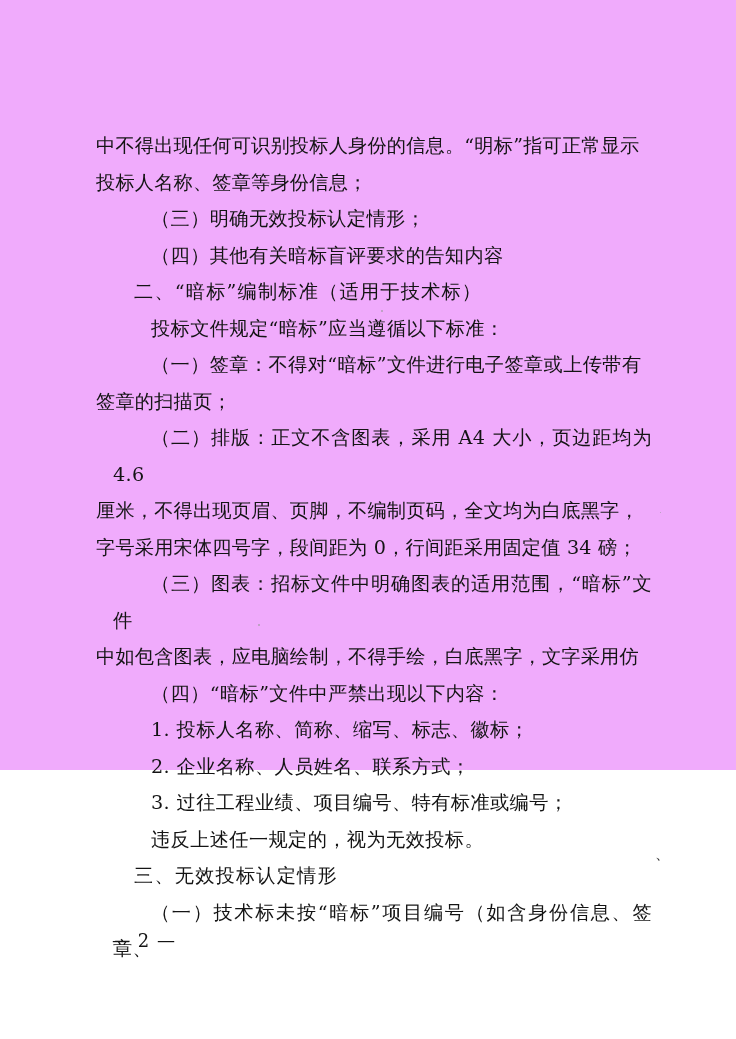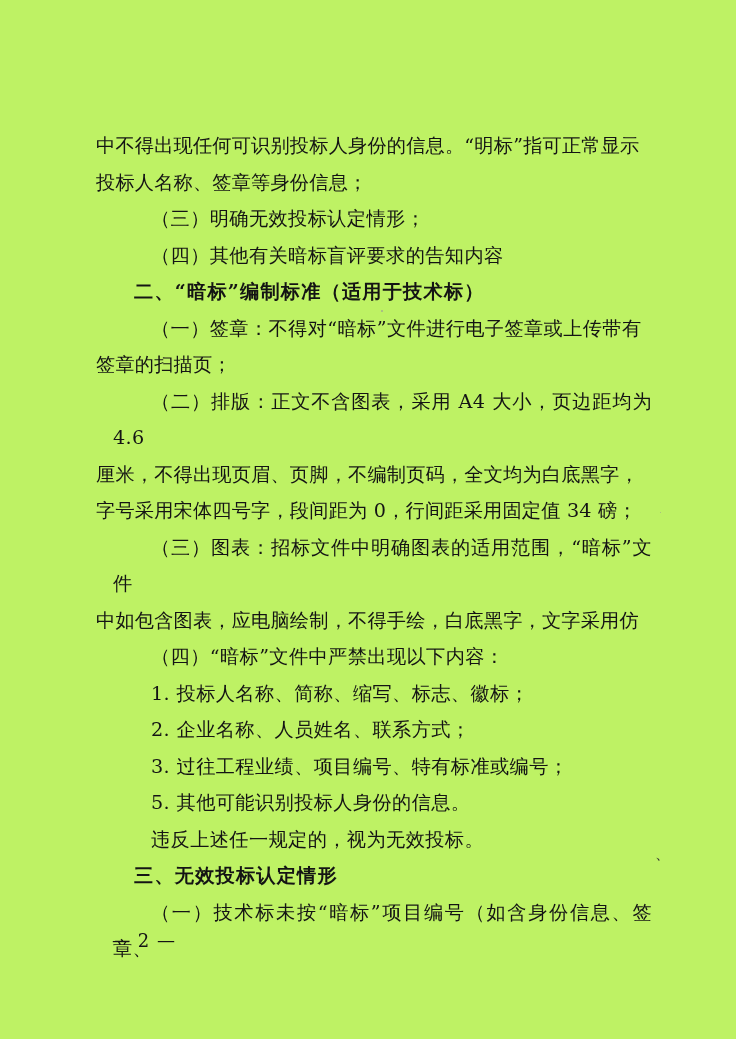--- a/index.html
+++ b/index.html
@@ -12,22 +12,22 @@
     height: 1039px;
     font-family: "DejaVu Serif", "Liberation Serif", serif;
     color: #1a1a1a;
     position: relative;
     overflow: hidden;
   }
   .page {
     position: absolute;
     left: 0; top: 0;
     width: 736px;
-    height: 1039px;
-    background: #bef264;
+    height: 770px;
+    background: #f0abfc;
   }
   .content {
     position: absolute;
     left: 96px;
     top: 128px;
     width: 556px;
   }
   p {
     margin: 0;
     font-size: 19.2px;
@@ -36,21 +36,21 @@
     text-align: justify;
     text-justify: inter-character;
     color: #141414;
   }
   p.indent {
     text-indent: 38px;
     margin-left: 17px;
   }
   p.heading {
     text-indent: 38px;
-    font-weight: bold;
+    font-weight: normal;
     letter-spacing: 1.2px;
   }
   p.tight {
     letter-spacing: 0.2px;
   }
   .footer {
     position: absolute;
     left: 112px;
     top: 930px;
     font-size: 18px;
@@ -76,32 +76,32 @@
 </head>
 <body>
 
 <div class="page">
   <div class="content">
     <p class="tight">中不得出现任何可识别投标人身份的信息。“明标”指可正常显示</p>
     <p class="tight">投标人名称、签章等身份信息；</p>
     <p class="indent">（三）明确无效投标认定情形；</p>
     <p class="indent">（四）其他有关暗标盲评要求的告知内容</p>
     <p class="heading">二、“暗标”编制标准（适用于技术标）</p>
+    <p class="indent">投标文件规定“暗标”应当遵循以下标准：</p>
     <p class="indent">（一）签章：不得对“暗标”文件进行电子签章或上传带有</p>
     <p class="tight">签章的扫描页；</p>
     <p class="indent">（二）排版：正文不含图表，采用 A4 大小，页边距均为 4.6</p>
     <p class="tight">厘米，不得出现页眉、页脚，不编制页码，全文均为白底黑字，</p>
     <p class="tight">字号采用宋体四号字，段间距为 0，行间距采用固定值 34 磅；</p>
     <p class="indent">（三）图表：招标文件中明确图表的适用范围，“暗标”文件</p>
     <p class="tight">中如包含图表，应电脑绘制，不得手绘，白底黑字，文字采用仿</p>
     <p class="indent">（四）“暗标”文件中严禁出现以下内容：</p>
     <p class="indent">1. 投标人名称、简称、缩写、标志、徽标；</p>
     <p class="indent">2. 企业名称、人员姓名、联系方式；</p>
     <p class="indent">3. 过往工程业绩、项目编号、特有标准或编号；</p>
-    <p class="indent">5. 其他可能识别投标人身份的信息。</p>
     <p class="indent">违反上述任一规定的，视为无效投标。</p>
     <p class="heading">三、无效投标认定情形</p>
     <p class="indent">（一）技术标未按“暗标”项目编号（如含身份信息、签章、</p>
 
   </div>
 
   <div class="mark-tick">、</div>
 
   <div class="footer">— 2 —</div>
 

